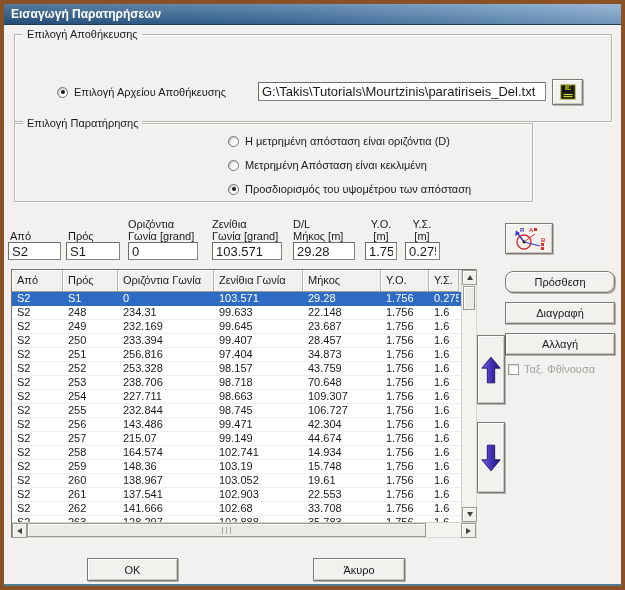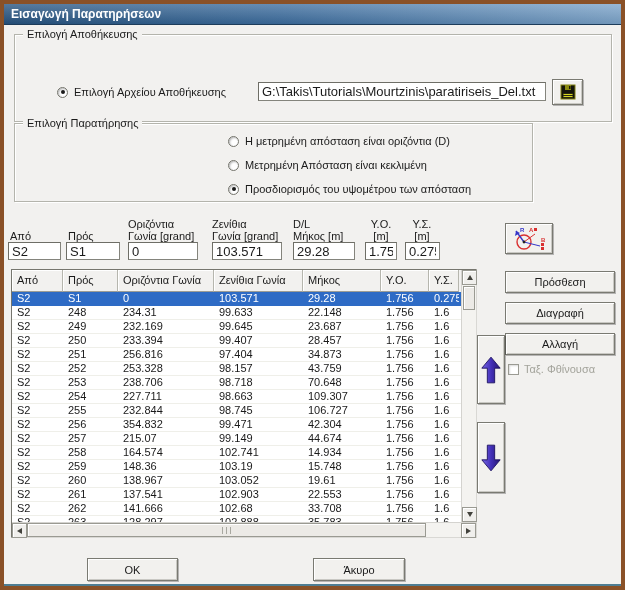--- a/index.html
+++ b/index.html
@@ -241,21 +241,21 @@
                 <div class="td c1">255</div>
                 <div class="td c2">232.844</div>
                 <div class="td c3">98.745</div>
                 <div class="td c4">106.727</div>
                 <div class="td c5">1.756</div>
                 <div class="td c6">1.6</div>
               </div>
               <div class="tr">
                 <div class="td c0">S2</div>
                 <div class="td c1">256</div>
-                <div class="td c2">354.832</div>
+                <div class="td c2">143.486</div>
                 <div class="td c3">99.471</div>
                 <div class="td c4">42.304</div>
                 <div class="td c5">1.756</div>
                 <div class="td c6">1.6</div>
               </div>
               <div class="tr">
                 <div class="td c0">S2</div>
                 <div class="td c1">257</div>
                 <div class="td c2">215.07</div>
                 <div class="td c3">99.149</div>
@@ -338,21 +338,21 @@
           <div class="hthumb">
               <span class="grip"></span>
             </div>
         </div>
         <div class="sbtn">
             <span class="tri-r"></span>
           </div>
       </div>
     </div>
 
-    <div class="btn" style="left:501px;top:245px;width:110px;height:22px;">Πρόσθεση</div>
+    <div class="btn" style="left:501px;top:245px;width:110px;height:22px;border-radius:8px;">Πρόσθεση</div>
     <div class="btn" style="left:501px;top:276px;width:110px;height:22px;">Διαγραφή</div>
     <div class="btn" style="left:501px;top:307px;width:110px;height:22px;">Αλλαγή</div>
 
     <div class="checkrow disabled">
       <span class="checkbox"></span>
       <span class="clabel">Ταξ. Φθίνουσα</span>
     </div>
 
     <div class="btn" style="left:473px;top:309px;width:28px;height:69px;">
       <svg width="22" height="30" viewBox="0 0 24 32">

